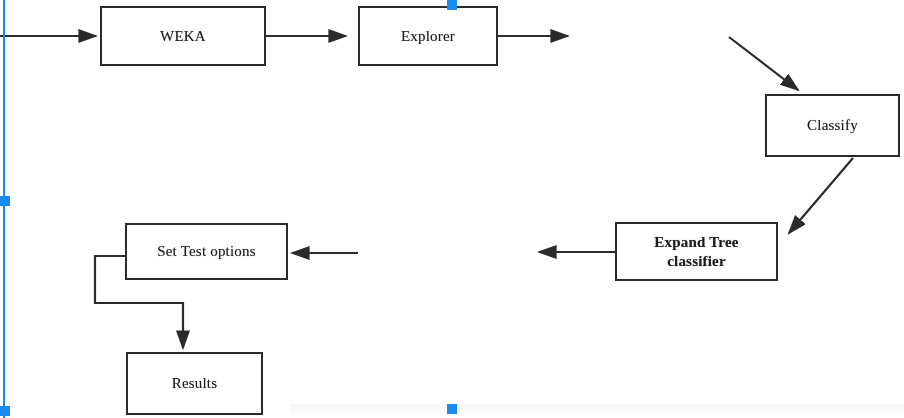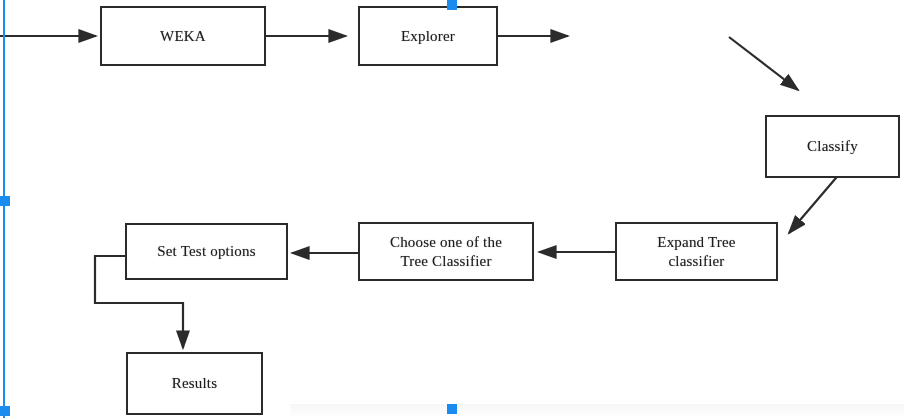--- a/index.html
+++ b/index.html
@@ -112,31 +112,28 @@
 
   <div class="node" style="left:100px; top:6px; width:166px; height:60px;">
     <span class="lbl">WEKA</span>
   </div>
 
   <div class="node" style="left:350px; top:6px; width:140px; height:60px;margin-left:8px;">
     <span class="lbl">Explorer</span>
   </div>
 
 
-  <div class="node" style="left:765px; top:94px; width:135px; height:63px;margin-top:21px;">
+  <div class="node" style="left:765px; top:94px; width:135px; height:63px;">
     <span class="lbl">Classify</span>
   </div>
 
-  <div class="node" style="left:615px; top:222px; width:163px; height:59px;">
+  <div class="node" style="left:615px; top:222px; width:163px; height:59px;font-weight:bold;">
     <span class="lbl">Expand Tree<br>classifier</span>
   </div>
 
-  <div class="node" style="left:358px; top:222px; width:176px; height:59px;">
-    <span class="lbl">Choose one of the<br>Tree Classifier</span>
-  </div>
 
   <div class="node" style="left:125px; top:223px; width:163px; height:57px;justify-content:center;">
     <span class="lbl">Set Test options</span>
   </div>
 
   <div class="node" style="left:126px; top:352px; width:137px; height:63px;">
     <span class="lbl">Results</span>
   </div>
 
   <div class="page-shade"></div>

